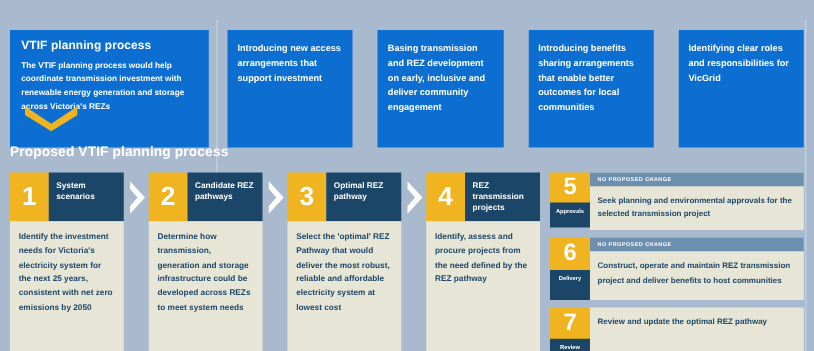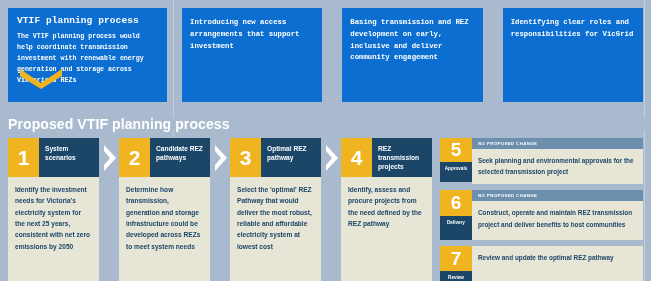--- a/index.html
+++ b/index.html
@@ -5,42 +5,42 @@
   html,body{margin:0;padding:0;}
   body{
     width:651px;height:281px;overflow:hidden;
     background:#a9bace;
     font-family:"Liberation Sans", sans-serif;
     color:#1b4668;
   }
   .page{position:relative;width:651px;height:281px;}
 
   
-  .top{position:absolute;left:0;top:0;width:651px;height:118px;font-family:Liberation Mono, monospace;}
+  .top{position:absolute;left:0;top:16px;width:651px;height:118px;}
   .vdivider{position:absolute;top:0;width:1px;height:100%;background:#c3cfdc;}
 
   .vtif-box{
     position:absolute;left:8px;top:8px;width:159px;height:94px;
     background:#0b6ed0;color:#ffffff;padding:8px 9px 0 9px;box-sizing:border-box;
   }
   .vtif-title{font-size:9.5px;font-weight:bold;letter-spacing:.1px;margin:0 0 6px 0;line-height:1.1;}
   .vtif-body{font-size:6.6px;line-height:1.65;font-weight:600;margin:0;}
   .chev-down{position:absolute;left:12px;bottom:8px;}
 
   .pill-row{position:absolute;left:182px;top:8px;width:461px;height:94px;display:flex;gap:20px;}
   .pill{
     background:#0b6ed0;color:#fff;flex:1 1 0;
     padding:9px 8px 0 8px;box-sizing:border-box;
     font-size:7.3px;font-weight:bold;line-height:1.62;
   }
 
   
   .section-title{
     position:absolute;left:8px;top:116px;
-    font-size:14px;font-weight:bold;color:#ffffff;letter-spacing:.1px;
+    font-size:11px;font-weight:bold;color:#ffffff;letter-spacing:.1px;
     margin:0;
     text-align:center;
   }
 
   
   .bottom{position:absolute;left:0;top:138px;width:651px;height:143px;}
 
   .steps{position:absolute;left:8px;top:0;width:424px;height:143px;display:flex;align-items:flex-start;}
   .step{width:91px;display:flex;flex-direction:column;}
   .step-head{display:flex;height:39px;}
@@ -110,20 +110,21 @@
       <span class="chev-down">
         <svg width="42" height="20" viewBox="0 0 42 20" aria-hidden="true">
           <polygon points="0,0 21,14 42,0 42,7 21,20 0,7" fill="#efb41f"></polygon>
         </svg>
       </span>
     </div>
 
     <div class="pill-row">
       <div class="pill">Introducing new access arrangements that support investment</div>
       <div class="pill">Basing transmission and REZ development on early, inclusive and deliver community engagement</div>
+      <div class="pill">Introducing benefits sharing arrangements that enable better outcomes for local communities</div>
       <div class="pill">Identifying clear roles and responsibilities for VicGrid</div>
     </div>
   </div>
 
   <h1 class="section-title">Proposed VTIF planning process</h1>
 
   <div class="bottom">
 
     <div class="vdivider" style="left:173px;top:-8px;height:151px"></div>
     <div class="vdivider" style="left:644px;top:-8px;height:151px"></div>

